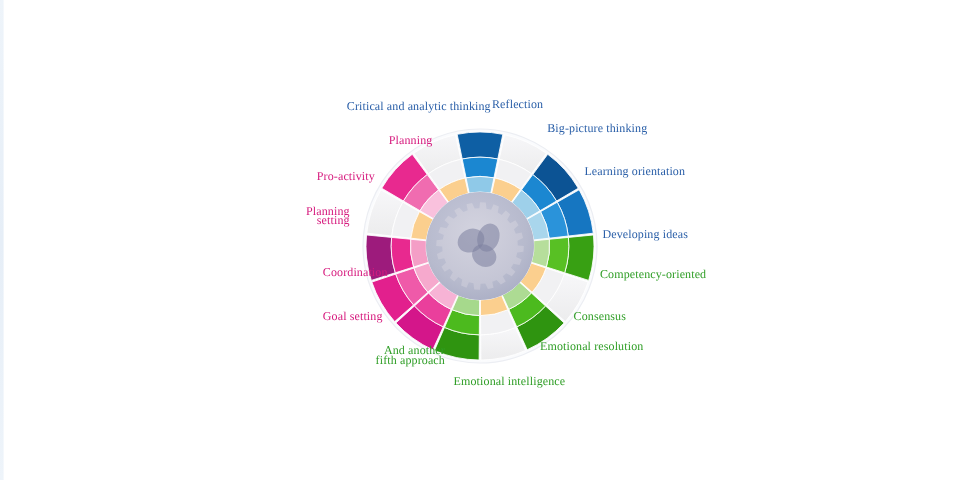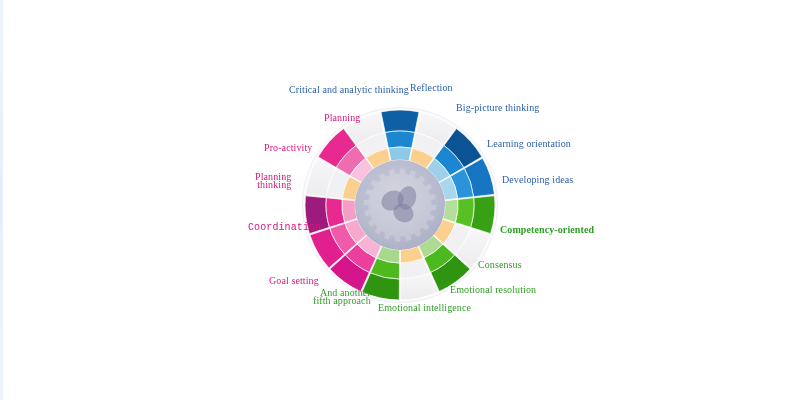--- a/index.html
+++ b/index.html
@@ -136,26 +136,26 @@
         <ellipse cx="392.5" cy="200.5" rx="11.5" ry="9.5" fill="#7b7f9e" opacity="0.55" transform="rotate(-28 392.5 200.5)"></ellipse>
         <ellipse cx="407" cy="198" rx="9" ry="12" fill="#7b7f9e" opacity="0.55" transform="rotate(18 407 198)"></ellipse>
         <ellipse cx="403.5" cy="213" rx="10.5" ry="9" fill="#7b7f9e" opacity="0.55" transform="rotate(32 403.5 213)"></ellipse>
       </g>
   </svg>
 
   <div id="labels-layer">
       <div class="lbl right" style="color: rgb(42, 95, 168); left: 410px; top: 84px;"><div>Reflection</div></div>
       <div class="lbl right" style="color: rgb(42, 95, 168); left: 456px; top: 104px; font-family: Liberation Serif, serif;"><div>Big-picture thinking</div></div>
       <div class="lbl right" style="color: rgb(42, 95, 168); left: 487px; top: 140px; text-align: right;"><div>Learning orientation</div></div>
-      <div class="lbl right" style="color: rgb(42, 95, 168); left: 502px; top: 176px;"><div>Developing ideas</div></div>
-      <div class="lbl right" style="color: rgb(47, 158, 38); left: 500px; top: 226px; font-weight: bold;"><div>Competency-oriented</div></div>
+      <div class="lbl right" style="color: rgb(42, 95, 168); left: 502px; top: 192px;"><div>Developing ideas</div></div>
+      <div class="lbl right" style="color: rgb(47, 158, 38); left: 500px; top: 226px;"><div>Competency-oriented</div></div>
       <div class="lbl right" style="color: rgb(47, 158, 38); left: 478px; top: 261px;"><div>Consensus</div></div>
       <div class="lbl right" style="color: rgb(47, 158, 38); left: 450px; top: 286px;"><div>Emotional resolution</div></div>
-      <div class="lbl ctr" style="color: rgb(47, 158, 38); left: 357px; top: 304px; padding-left: 21px;"><div>Emotional intelligence</div></div>
+      <div class="lbl ctr" style="color: rgb(47, 158, 38); left: 357px; top: 315px; padding-left: 21px;"><div>Emotional intelligence</div></div>
       <div class="lbl ctr" style="color: rgb(47, 158, 38); left: 313px; top: 289px;"><div>And another</div><div>fifth approach</div></div>
-      <div class="lbl left" style="color: rgb(214, 25, 125); left: 269px; top: 277px;"><div>Goal setting</div></div>
-      <div class="lbl left" style="color: rgb(214, 25, 125); left: 248px; top: 224px; font-family: Liberation Mono, monospace;"><div>Coordination</div></div>
-      <div class="lbl left" style="color: rgb(214, 25, 125); left: 255px; top: 173px;"><div>Planning</div><div>thinking</div></div>
+      <div class="lbl left" style="color: rgb(214, 25, 125); left: 269px; top: 261px;"><div>Goal setting</div></div>
+      <div class="lbl left" style="color: rgb(214, 25, 125); left: 269px; top: 224px;"><div>Coordination</div></div>
+      <div class="lbl left" style="color: rgb(214, 25, 125); left: 255px; top: 173px;"><div>Planning</div><div>setting</div></div>
       <div class="lbl left" style="color: rgb(214, 25, 125); left: 264px; top: 144px;"><div>Pro-activity</div></div>
       <div class="lbl left" style="color: rgb(214, 25, 125); left: 300px; top: 114px; margin-left: 24px;"><div>Planning</div></div>
       <div class="lbl left" style="color: rgb(42, 95, 168); left: 289px; top: 86px;"><div>Critical and analytic thinking</div></div>
     </div>
 </div>
 
 </body></html>

